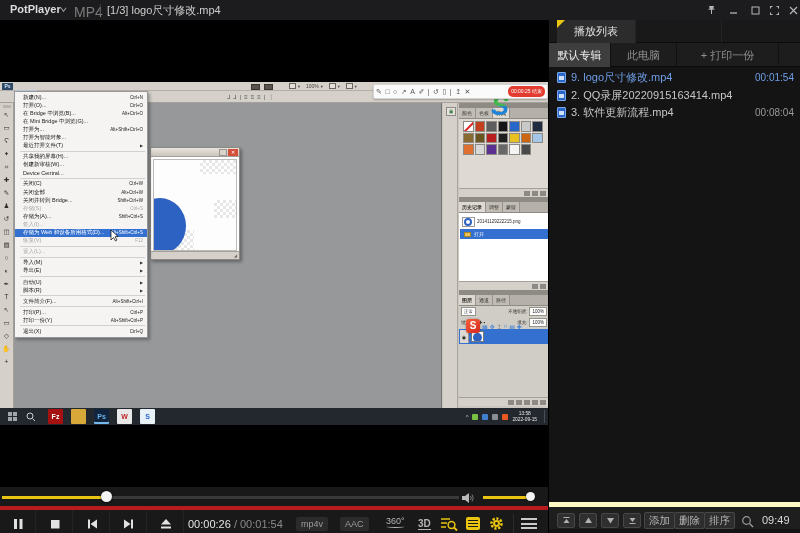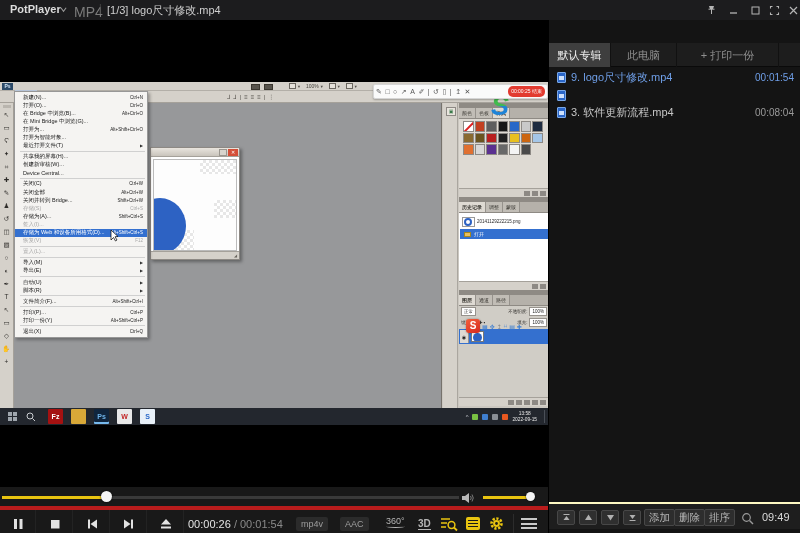--- a/index.html
+++ b/index.html
@@ -161,21 +161,21 @@
   #pl-subtabs .subtab:nth-child(1) { width:62px; }
   #pl-subtabs .subtab:nth-child(2) { width:66px; }
   #pl-subtabs .subtab:nth-child(3) { width:102px; }
   #pl-items { left:0; top:49px; width:252px; }
   .pl-item { display:flex; align-items:center; height:17.5px; padding:0 7px 0 8px; }
   .pl-item .fico { width:9px; height:11px; background:#2a66c8; border:1px solid #7aa8e8; border-radius:1px; margin-right:5px; position:relative; flex:none; }
   .pl-item .fico::after { content:""; position:absolute; left:1px; top:3px; right:1px; height:4px; background:#cfe2ff; }
   .pl-item .t { font-size:11px; color:#c6c6c6; white-space:nowrap; overflow:hidden; flex:1; }
   .pl-item .d { font-size:10px; color:#9a9a9a; margin-left:4px; }
   .pl-item.active .t, .pl-item.active .d { color:#6f9fe8; }
-  #pl-footer { left:0; top:482px; width:252px; height:27px; background:#1e1e1e; border-top:2px solid #fef9c3; }
+  #pl-footer { left:0; top:482px; width:252px; height:27px; background:#1e1e1e; border-top:5px solid #fef9c3; }
   .navbtn { position:absolute; top:6px; width:18px; height:15px; background:#2f2f2f; border:1px solid #474747; border-radius:2px; display:flex; align-items:center; justify-content:center; }
   .plbtn { position:absolute; top:5px; height:17px; background:#2d2d2d; border:1px solid #474747; border-radius:2px; color:#b4b4b4; font-size:10.5px; line-height:15px; padding:0 4px; white-space:nowrap; }
   #pl-clock { position:absolute; top:7px; left:213px; font-size:11px; color:#dadada; }
 </style>
 </head>
 <body>
 
 <div id="app">
 
   <div id="titlebar" class="abs">
@@ -687,33 +687,40 @@
     </svg>
     <div id="cb-sep" class="abs"></div>
     <div id="icon-menu" class="abs">
         <div></div>
         <div></div>
         <div></div>
       </div>
   </div>
 
   <div id="playlist" class="abs">
+    <div id="pl-header" class="abs">
+      <div id="pl-tab" class="abs">播放列表</div>
+      <div id="pl-tab-corner" class="abs"></div>
+      <div class="pl-header-sep abs" style="left:86px"></div>
+      <div class="pl-header-sep abs" style="left:172px"></div>
+    </div>
     <div id="pl-subtabs" class="abs">
       <div class="subtab active"><span>默认专辑</span></div>
         <div class="subtab"><span>此电脑</span></div>
         <div class="subtab"><span>+ 打印一份</span></div>
     </div>
     <div id="pl-items" class="abs">
       <div class="pl-item active">
           <div class="fico"></div>
           <span class="t">9. logo尺寸修改.mp4</span>
           <span class="d">00:01:54</span>
         </div>
         <div class="pl-item">
           <div class="fico"></div>
+          <span class="t">2. QQ录屏20220915163414.mp4</span>
           <span class="d"></span>
         </div>
         <div class="pl-item">
           <div class="fico"></div>
           <span class="t">3. 软件更新流程.mp4</span>
           <span class="d">00:08:04</span>
         </div>
     </div>
     <div id="pl-footer" class="abs">
       <div class="navbtn" style="left:8px">

